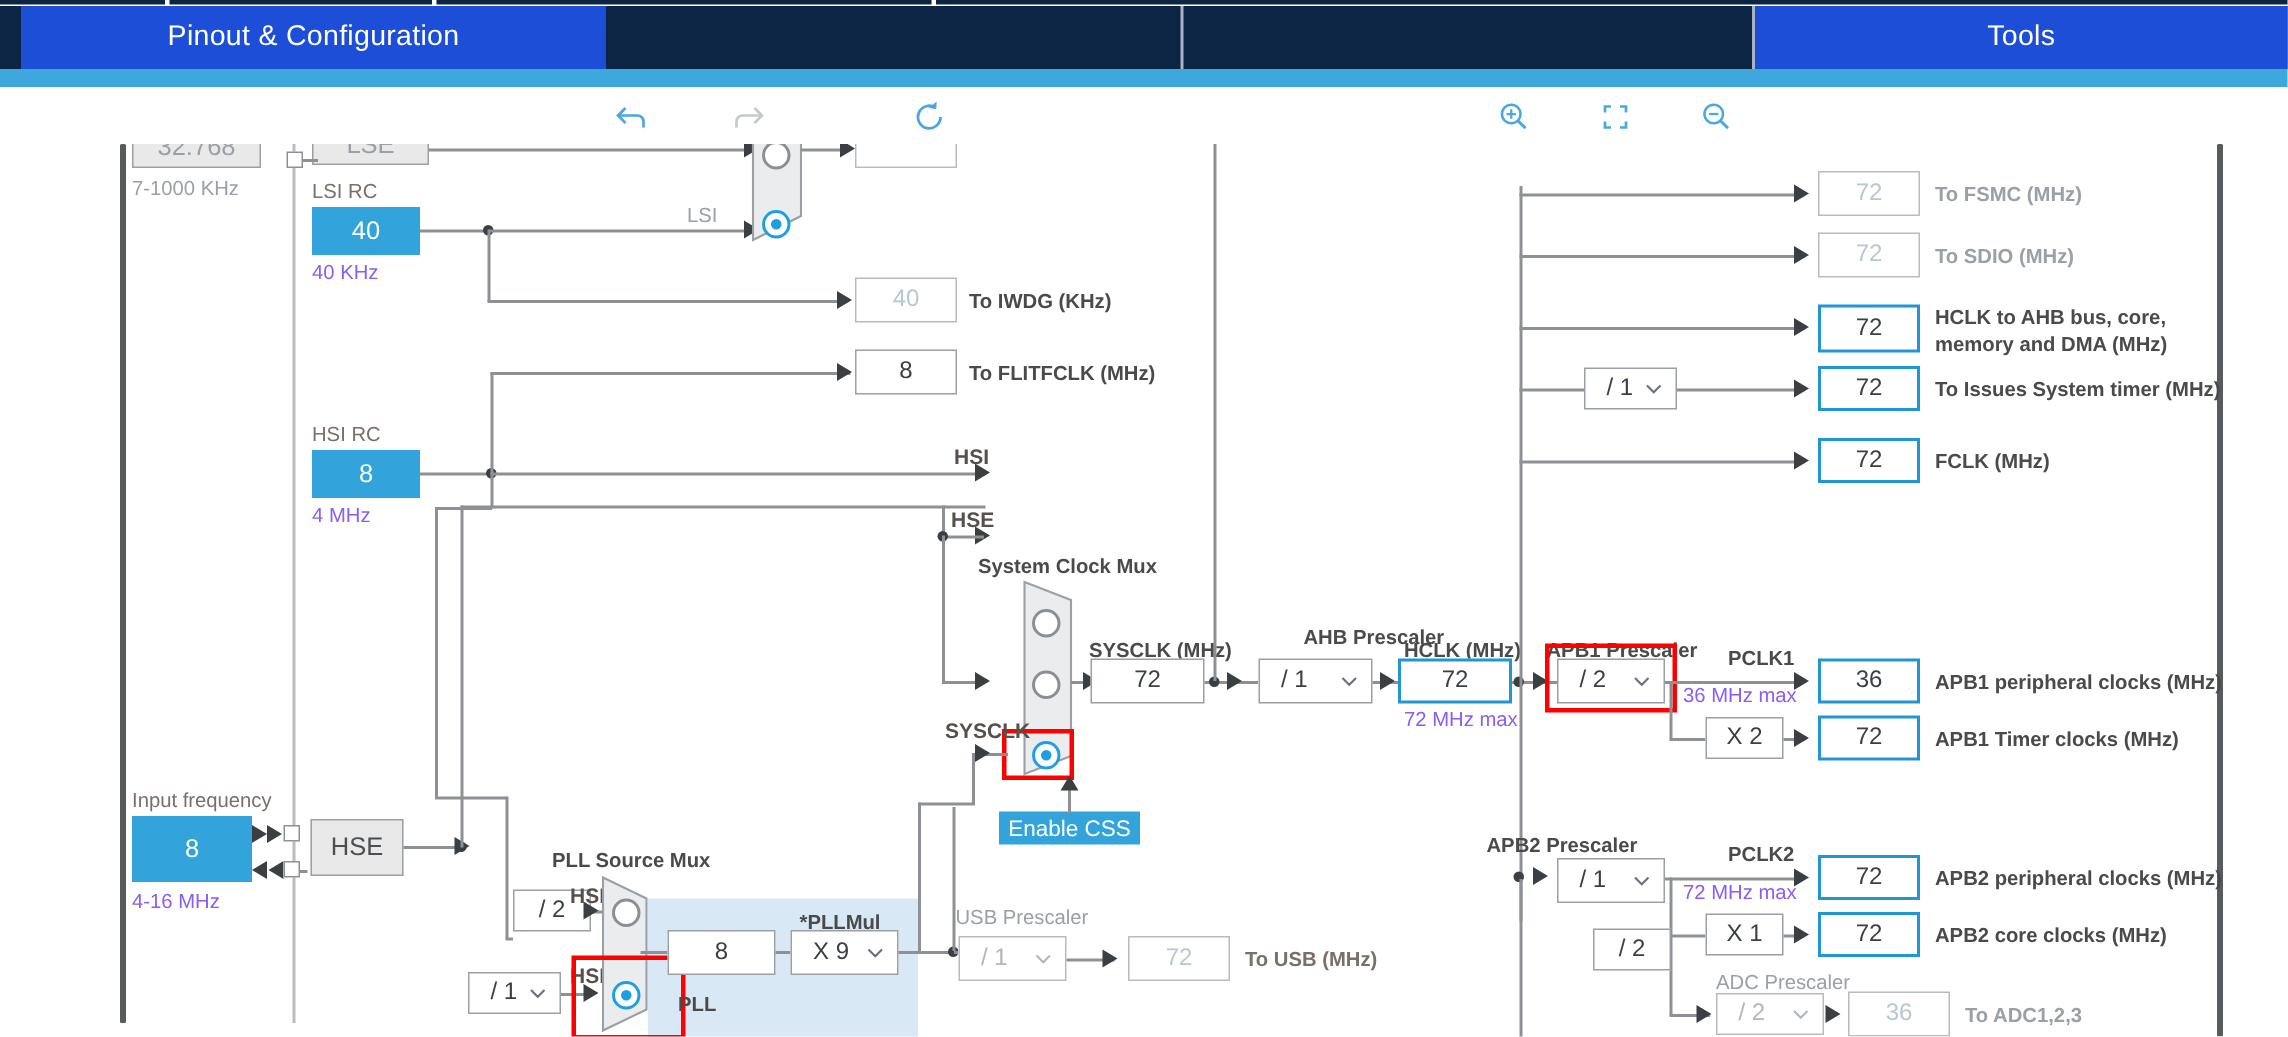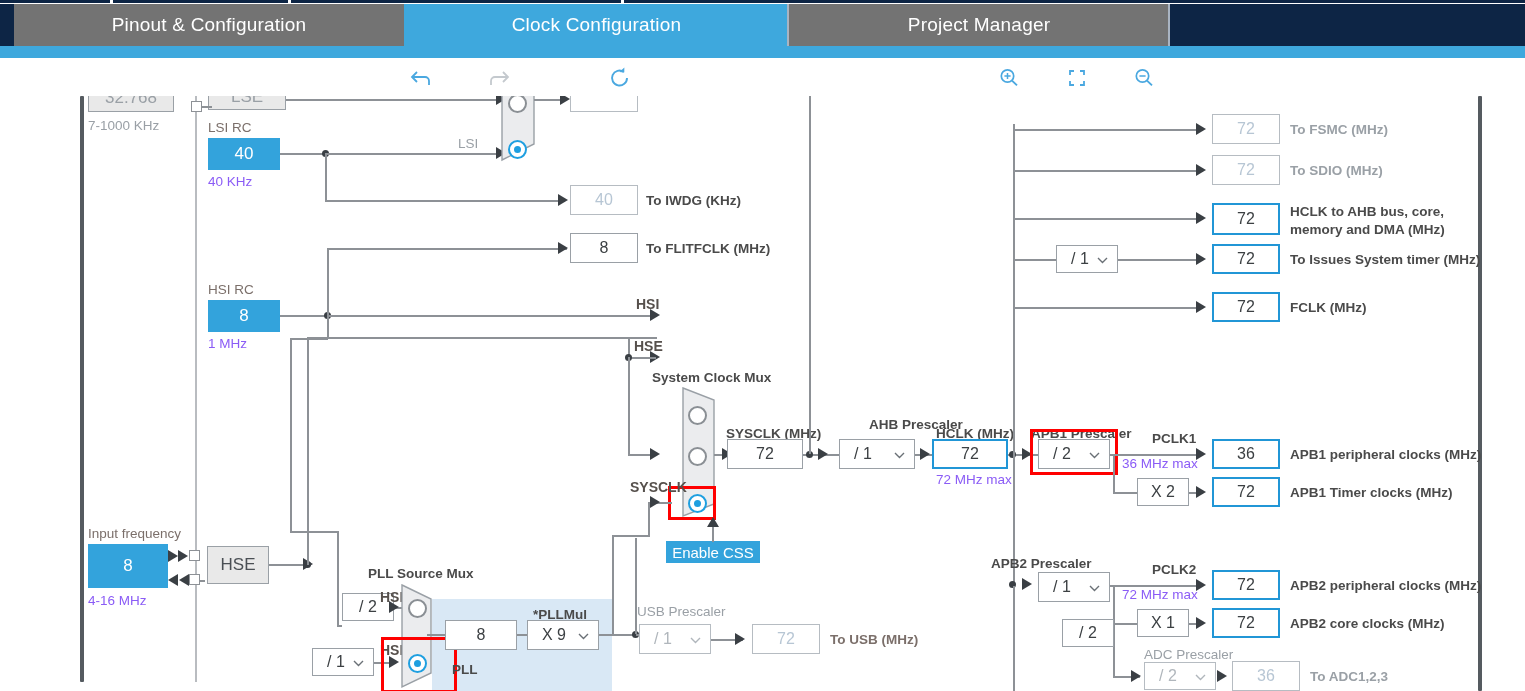--- a/index.html
+++ b/index.html
@@ -8,21 +8,21 @@
 
   
   #topstrip{position:absolute;left:0;top:0;width:1525px;height:4px;background:#ffffff;}
   #topstrip .seg{position:absolute;top:0;height:3px;background:#0d2545;}
 
   
   #tabbar{position:absolute;left:0;top:4px;width:1525px;height:42px;background:#0d2545;}
   #tabbar .tab{position:absolute;top:0;height:42px;display:flex;align-items:center;
       justify-content:center;color:#ffffff;font-size:19px;letter-spacing:.2px;
       box-sizing:border-box;cursor:pointer;}
-  #tabbar .tab.inactive{background:#737373;}
+  #tabbar .tab.inactive{background:#1d4ed8;}
   #tabbar .tab.active{background:#3ea8dd;}
   #tabbar .sep{position:absolute;top:0;width:2px;height:42px;background:#a9b4c2;}
   #tabunder{position:absolute;left:0;top:46px;width:1525px;height:12px;background:#3ea8dd;}
 
   
   #toolbar{position:absolute;left:0;top:58px;width:1525px;height:38px;background:#ffffff;}
   .tb-ico{position:absolute;top:6px;width:28px;height:28px;cursor:pointer;}
   .tb-ico svg{display:block;}
   #resolve-btn{position:absolute;left:712px;top:68px;width:200px;height:26px;
      background:#e8e8e8;color:#a6a6a6;font-size:15px;display:flex;align-items:center;
@@ -95,28 +95,25 @@
   <div class="seg" style="left:0;width:110px;"></div>
   <div class="seg" style="left:113px;width:175px;"></div>
   <div class="seg" style="left:291px;width:330px;"></div>
   <div class="seg" style="left:624px;width:901px;"></div>
 </div>
 
 <div id="tabbar">
   <div class="tab inactive" style="left:14px;width:390px;">
     <span>Pinout &amp; Configuration</span>
   </div>
-  <div class="tab active" style="left:404px;width:385px;">
-    <span>Clock Configuration</span>
-  </div>
   <div class="sep" style="left:787px;"></div>
-  <div class="tab inactive" style="left:789px;width:380px;">
-    <span>Project Manager</span>
-  </div>
   <div class="sep" style="left:1168px;"></div>
+  <div class="tab inactive" style="left:1170px;width:355px;">
+    <span>Tools</span>
+  </div>
 </div>
 <div id="tabunder"></div>
 
 <div id="toolbar">
   <div class="tb-ico" style="left:408px;">
     <svg width="28" height="28" viewBox="0 0 28 28">
       <path d="M9 8 L4 13 L9 18" fill="none" stroke="#4aa8e0" stroke-width="1.8"></path>
       <path d="M4 13 H17 a4 4 0 0 1 4 4 V21" fill="none" stroke="#4aa8e0" stroke-width="1.8"></path>
     </svg>
   </div>
@@ -211,21 +208,21 @@
 
   <div class="vbox" style="left:570px;top:137px;width:68px;height:30px;">
     <span>8</span>
   </div>
   <div class="lb b" style="left:646px;top:145px;">To FLITFCLK (MHz)</div>
 
   <div class="lb" style="left:208px;top:186px;">HSI RC</div>
   <div class="vbox cyan" style="left:208px;top:204px;width:72px;height:32px;">
     <span>8</span>
   </div>
-  <div class="lb blue" style="left:208px;top:240px;">1 MHz</div>
+  <div class="lb blue" style="left:208px;top:240px;">4 MHz</div>
 
   <div class="w wh" style="left:280px;top:219px;width:50px;"></div>
   <div class="dot" style="left:324px;top:216px;"></div>
 
   <div class="w wv" style="left:327px;top:152px;height:68px;"></div>
   <div class="w wh" style="left:327px;top:152px;width:240px;"></div>
   <div class="arrow" style="left:558px;top:146px;"></div>
 
   <div class="w wh" style="left:327px;top:219px;width:330px;"></div>
   <div class="arrow" style="left:650px;top:213px;"></div>

